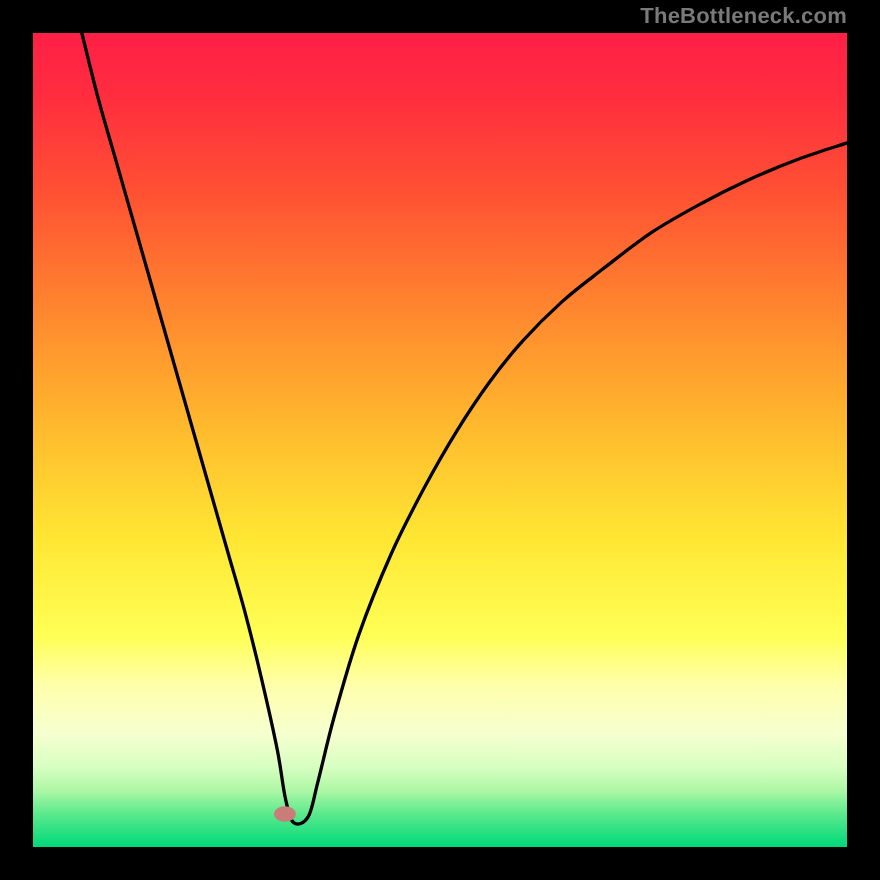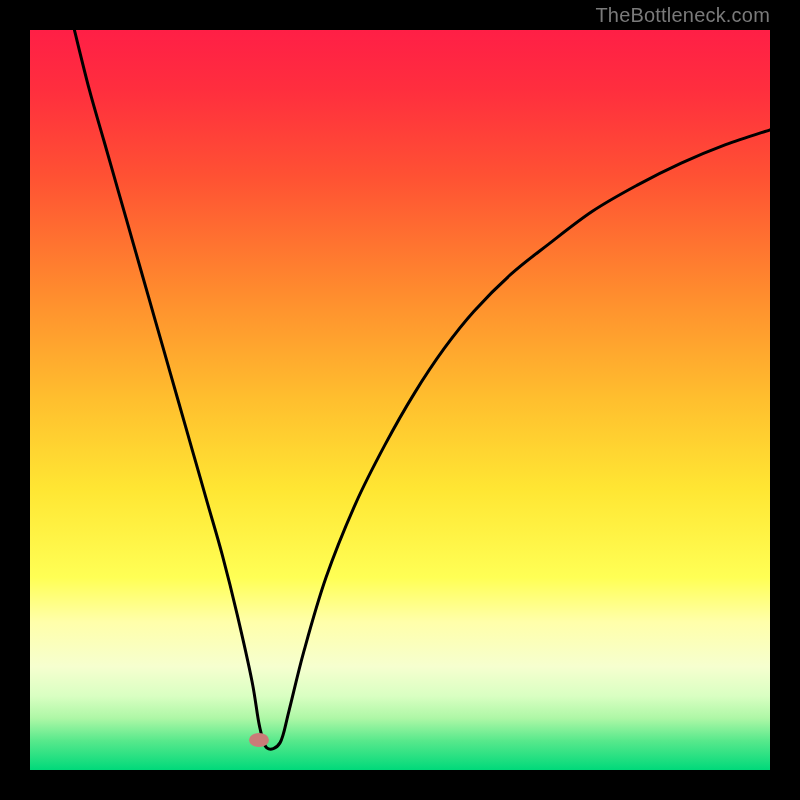--- a/index.html
+++ b/index.html
@@ -25,21 +25,21 @@
   }
   .gradient-bg {
     position: absolute;
     inset: 0;
   }
   .watermark {
     position: absolute;
     color: #7a7a7a;
     font-size: 20px;
     letter-spacing: 0.2px;
-    font-weight: 400;
+    font-weight: 700;
     user-select: none;
   }
   svg.curve {
     position: absolute;
     inset: 0;
     width: 100%;
     height: 100%;
   }
   .marker {
     position: absolute;

